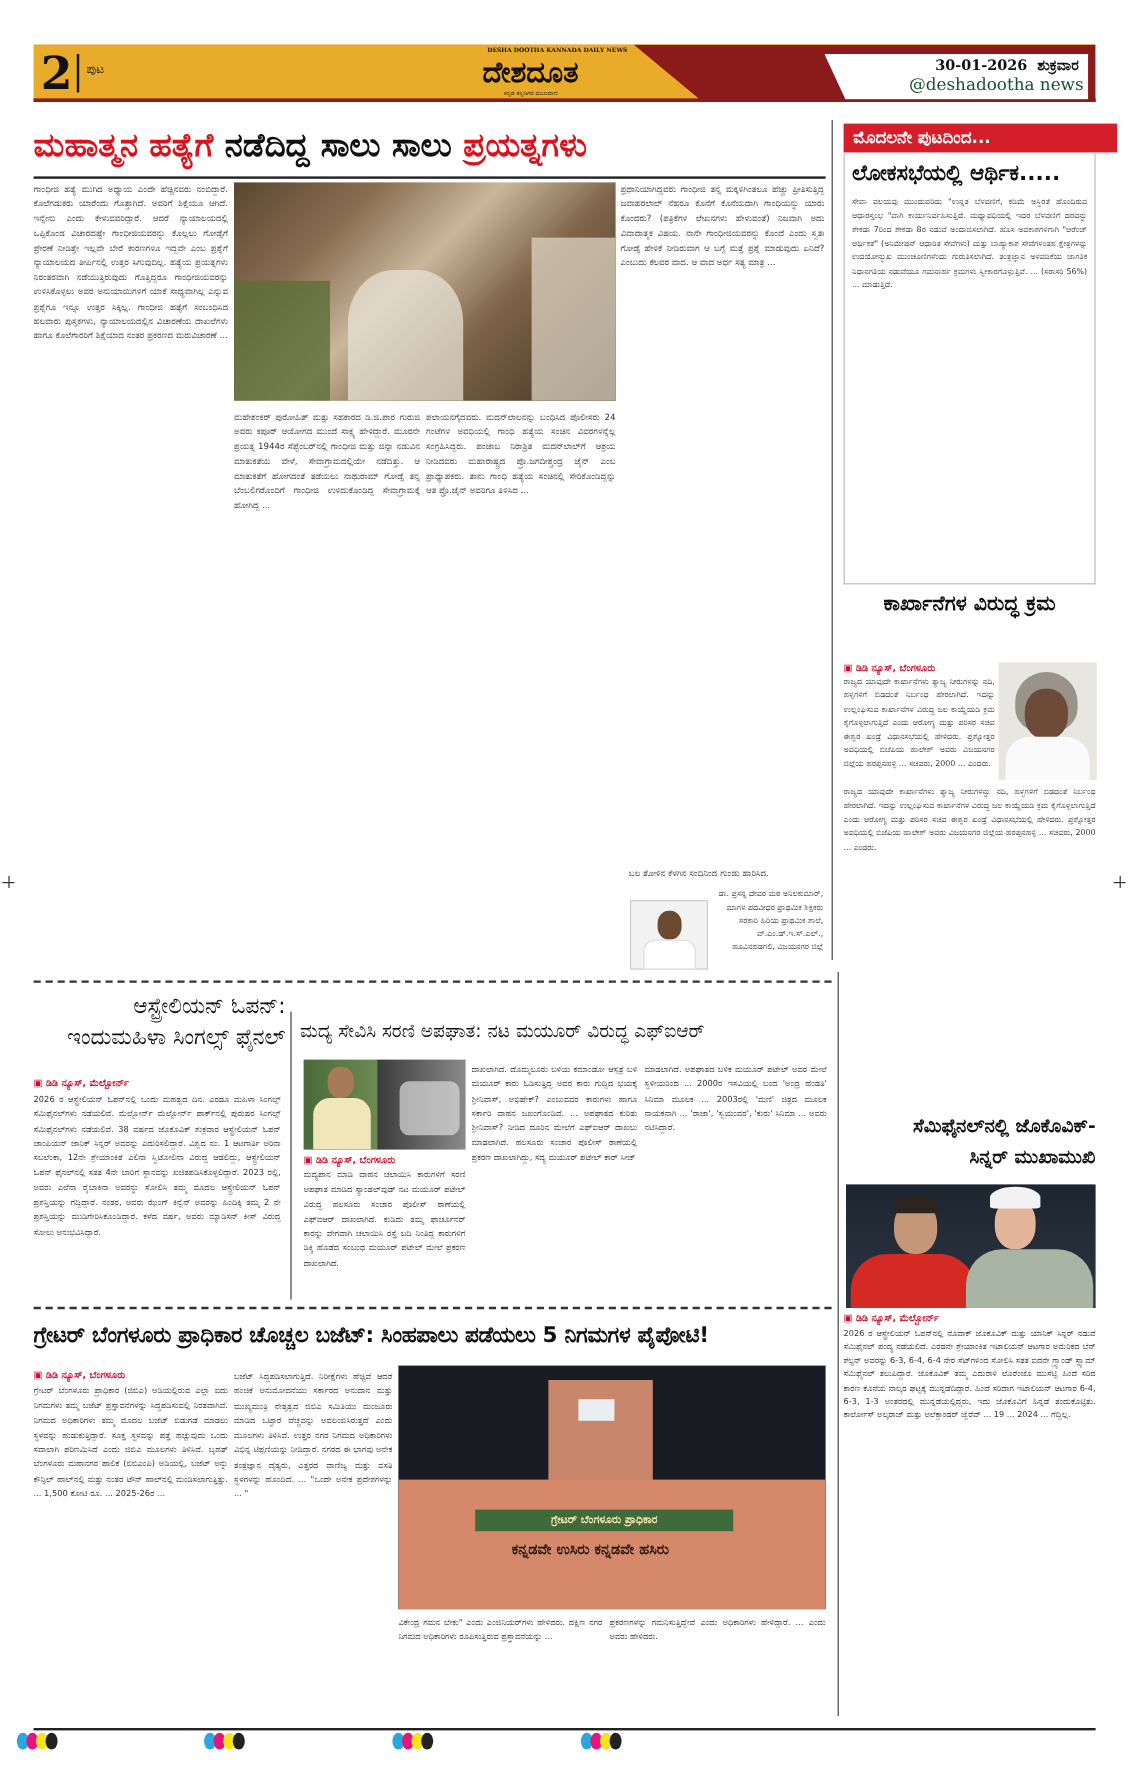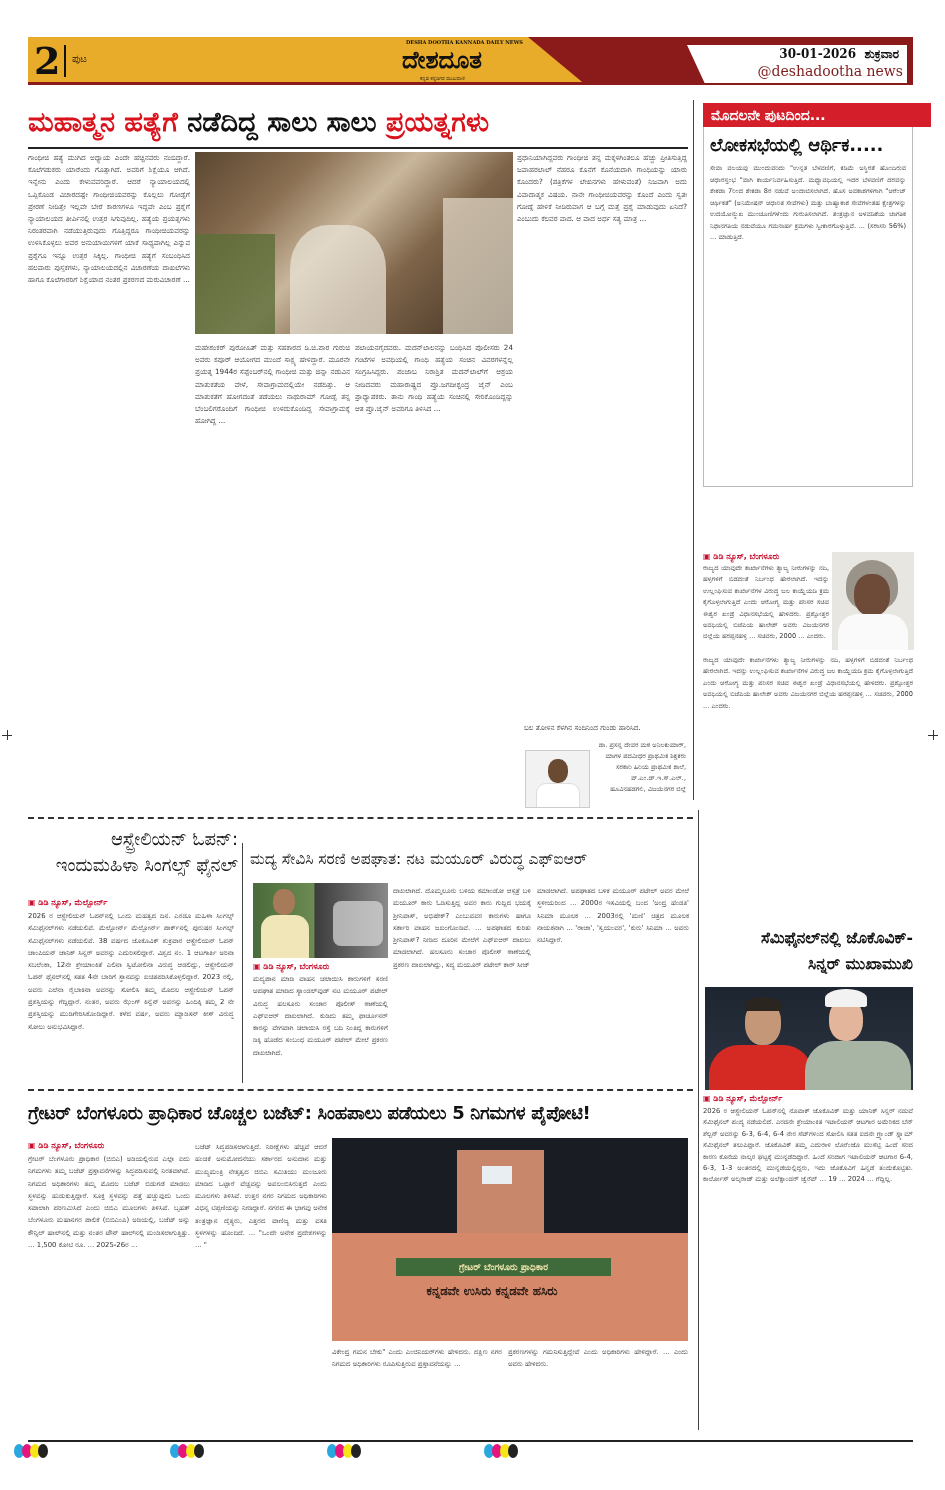--- a/index.html
+++ b/index.html
@@ -8,21 +8,21 @@
 .masthead{left:28px;top:37px;width:885px;height:48px;background:#e8ab2a;border-bottom:3px solid #8b1a1a}
 .mast-red{position:absolute;right:0;top:0;width:385px;height:48px;background:#8b1a1a;clip-path:polygon(0 0,100% 0,100% 100%,15% 100%)}
 .mast-white{position:absolute;right:6px;top:8px;width:220px;height:38px;background:#fff;clip-path:polygon(0 0,100% 0,100% 100%,8% 100%)}
 .pageno{position:absolute;left:6px;top:2px;font-family:"DejaVu Serif",serif;font-size:38px;font-weight:bold;color:#111;line-height:44px}
 .pagebar{position:absolute;left:36px;top:8px;width:2px;height:32px;background:#111}
 .pagelbl{position:absolute;left:44px;top:16px;font-size:10px;color:#111}
 .brand-en{position:absolute;left:378px;top:2px;font-size:5px;font-family:"DejaVu Serif",serif;color:#111;font-weight:bold}
 .brand{position:absolute;left:374px;top:8px;font-size:24px;font-weight:bold;color:#111;font-family:"DejaVu Serif",serif}
 .brand-sub{position:absolute;left:392px;top:38px;font-size:5px;color:#111}
 .date{position:absolute;right:14px;top:10px;font-family:"DejaVu Serif",serif;font-size:12px;font-weight:bold;color:#111}
-.handle{position:absolute;right:10px;top:26px;font-family:"DejaVu Serif",serif;font-size:14px;color:#7f1d1d}
+.handle{position:absolute;right:10px;top:26px;font-family:"DejaVu Serif",serif;font-size:14px;color:#14532d}
 .h1{font-weight:bold;color:#111;font-family:"DejaVu Sans",sans-serif}
 .red{color:#d9121b}
 .body{font-size:7.2px;line-height:12.2px;color:#333;text-align:justify}
 .rule{background:#222;height:2px}
 .dash{border-top:2px dashed #333;height:0}
 .vline{background:#444;width:1px}
 .byline{font-size:8px;font-weight:bold;color:#c8102e}
 .byline:before{content:"▣ ";font-size:8px}
 .photo{background:#777;overflow:hidden}
 .redbar{background:#d41f2a;color:#fff;font-weight:bold}
@@ -72,20 +72,21 @@
   <div style="position:absolute;left:10px;top:32px;width:44px;height:26px;background:#fff;border:1px solid #ddd;border-radius:10px 10px 0 0"></div>
 </div>
 <div class="abs body" style="left:596px;top:740px;width:90px;font-size:6.6px;line-height:11px;text-align:right">ಡಾ. ಪ್ರಸನ್ನ ದೇವರ ಮಠ ಅನಿಲಕುಮಾರ್, ಮಾಗಳ ಪದವೀಧರ ಪ್ರಾಥಮಿಕ ಶಿಕ್ಷಕರು ಸರಕಾರಿ ಹಿರಿಯ ಪ್ರಾಥಮಿಕ ಶಾಲೆ, ವ್.ಎಂ.ಡ್.ಇ.ಸ್.ಎಲ್., ಹೂವಿನಹಡಗಲಿ, ವಿಜಯನಗರ ಜಿಲ್ಲೆ</div>
 
 <div class="abs redbar" style="left:703px;top:103px;width:228px;height:24px;font-size:14px;line-height:24px;padding-left:8px">ಮೊದಲನೇ ಪುಟದಿಂದ...</div>
 <div class="abs" style="left:703px;top:127px;width:210px;height:360px;border:1px solid #bbb;border-top:none"></div>
 <div class="abs h1" style="left:710px;top:132px;width:200px;font-size:18px;line-height:26px;white-space:nowrap">ಲೋಕಸಭೆಯಲ್ಲಿ ಆರ್ಥಿಕ.....</div>
 <div class="abs body" style="left:710px;top:163px;width:196px;height:318px;overflow:hidden;font-size:6.6px;line-height:11.5px">ಸೇವಾ ವಲಯವು ಮುಂದುವರಿದು "ಉನ್ನತ ಬೆಳವಣಿಗೆ, ಕಡಿಮೆ ಅಸ್ಥಿರತೆ ಹೊಂದಿರುವ ಆಧಾರಸ್ತಂಭ "ವಾಗಿ ಕಾರ್ಯನಿರ್ವಹಿಸುತ್ತಿದೆ. ಮಧ್ಯಾವಧಿಯಲ್ಲಿ ಇದರ ಬೆಳವಣಿಗೆ ದರವನ್ನು ಶೇಕಡಾ 7ರಿಂದ ಶೇಕಡಾ 8ರ ನಡುವೆ ಅಂದಾಜಿಸಲಾಗಿದೆ. ಹೊಸ ಅವಕಾಶಗಳಿಗಾಗಿ "ಆರೆಂಜ್ ಆರ್ಥಿಕತೆ" (ಅನಿಮೇಷನ್ ಆಧಾರಿತ ಸೇವೆಗಳು) ಮತ್ತು ಬಾಹ್ಯಾಕಾಶ ಸೇವೆಗಳಂತಹ ಕ್ಷೇತ್ರಗಳನ್ನು ಉದಯೋನ್ಮುಖ ಮುಂಚೂಣಿಗಳೆಂದು ಗುರುತಿಸಲಾಗಿದೆ. ತಂತ್ರಜ್ಞಾನ ಅಳವಡಿಕೆಯ ಜಾಗತಿಕ ನಿಧಾನಗತಿಯ ನಡುವೆಯೂ ಗಮನಾರ್ಹ ಕ್ರಮಗಳು ಸ್ವೀಕಾರಗೊಳ್ಳುತ್ತಿವೆ. ... (ಸರಾಸರಿ 56%) ... ಮಾಡುತ್ತಿದೆ.</div>
 
 <div class="abs h1" style="left:703px;top:490px;width:210px;text-align:center;font-size:17px;line-height:27px">
+  <div>ಕಾರ್ಖಾನೆಗಳ ವಿರುದ್ಧ ಕ್ರಮ</div>
 </div>
 <div class="abs byline" style="left:703px;top:552px">ಡಿಡಿ ನ್ಯೂಸ್, ಬೆಂಗಳೂರು</div>
 <div class="abs photo" style="left:832px;top:552px;width:82px;height:98px;background:#e8e6e0">
   <div style="position:absolute;left:14px;top:8px;width:52px;height:50px;background:#9a938a;border-radius:50% 50% 40% 40%"></div>
   <div style="position:absolute;left:22px;top:22px;width:36px;height:42px;background:#6e4b38;border-radius:45%"></div>
   <div style="position:absolute;left:6px;top:62px;width:70px;height:36px;background:#fafafa;border-radius:20px 20px 0 0"></div>
 </div>
 <div class="abs body" style="left:703px;top:563px;width:126px;height:92px;overflow:hidden;font-size:6.6px;line-height:11.4px">ರಾಜ್ಯದ ಯಾವುದೇ ಕಾರ್ಖಾನೆಗಳು ತ್ಯಾಜ್ಯ ನೀರುಗಳನ್ನು ನದಿ, ಹಳ್ಳಗಳಿಗೆ ಬಿಡದಂತೆ ನಿರ್ಬಂಧ ಹೇರಲಾಗಿದೆ. ಇದನ್ನು ಉಲ್ಲಂಘಿಸುವ ಕಾರ್ಖಾನೆಗಳ ವಿರುದ್ಧ ಜಲ ಕಾಯ್ದೆಯಡಿ ಕ್ರಮ ಕೈಗೊಳ್ಳಲಾಗುತ್ತಿದೆ ಎಂದು ಆರೋಗ್ಯ ಮತ್ತು ಪರಿಸರ ಸಚಿವ ಈಶ್ವರ ಖಂಡ್ರೆ ವಿಧಾನಸಭೆಯಲ್ಲಿ ಹೇಳಿದರು. ಪ್ರಶ್ನೋತ್ತರ ಅವಧಿಯಲ್ಲಿ ಬಿಜೆಪಿಯ ಹಾಲೇಶ್ ಅವರು ವಿಜಯನಗರ ಜಿಲ್ಲೆಯ ಹರಪ್ಪನಹಳ್ಳಿ ... ಸಚಿವರು, 2000 ... ಎಂದರು.</div>
 <div class="abs body" style="left:703px;top:655px;width:210px;height:260px;overflow:hidden;font-size:6.6px;line-height:11.4px">ರಾಜ್ಯದ ಯಾವುದೇ ಕಾರ್ಖಾನೆಗಳು ತ್ಯಾಜ್ಯ ನೀರುಗಳನ್ನು ನದಿ, ಹಳ್ಳಗಳಿಗೆ ಬಿಡದಂತೆ ನಿರ್ಬಂಧ ಹೇರಲಾಗಿದೆ. ಇದನ್ನು ಉಲ್ಲಂಘಿಸುವ ಕಾರ್ಖಾನೆಗಳ ವಿರುದ್ಧ ಜಲ ಕಾಯ್ದೆಯಡಿ ಕ್ರಮ ಕೈಗೊಳ್ಳಲಾಗುತ್ತಿದೆ ಎಂದು ಆರೋಗ್ಯ ಮತ್ತು ಪರಿಸರ ಸಚಿವ ಈಶ್ವರ ಖಂಡ್ರೆ ವಿಧಾನಸಭೆಯಲ್ಲಿ ಹೇಳಿದರು. ಪ್ರಶ್ನೋತ್ತರ ಅವಧಿಯಲ್ಲಿ ಬಿಜೆಪಿಯ ಹಾಲೇಶ್ ಅವರು ವಿಜಯನಗರ ಜಿಲ್ಲೆಯ ಹರಪ್ಪನಹಳ್ಳಿ ... ಸಚಿವರು, 2000 ... ಎಂದರು.</div>
 

